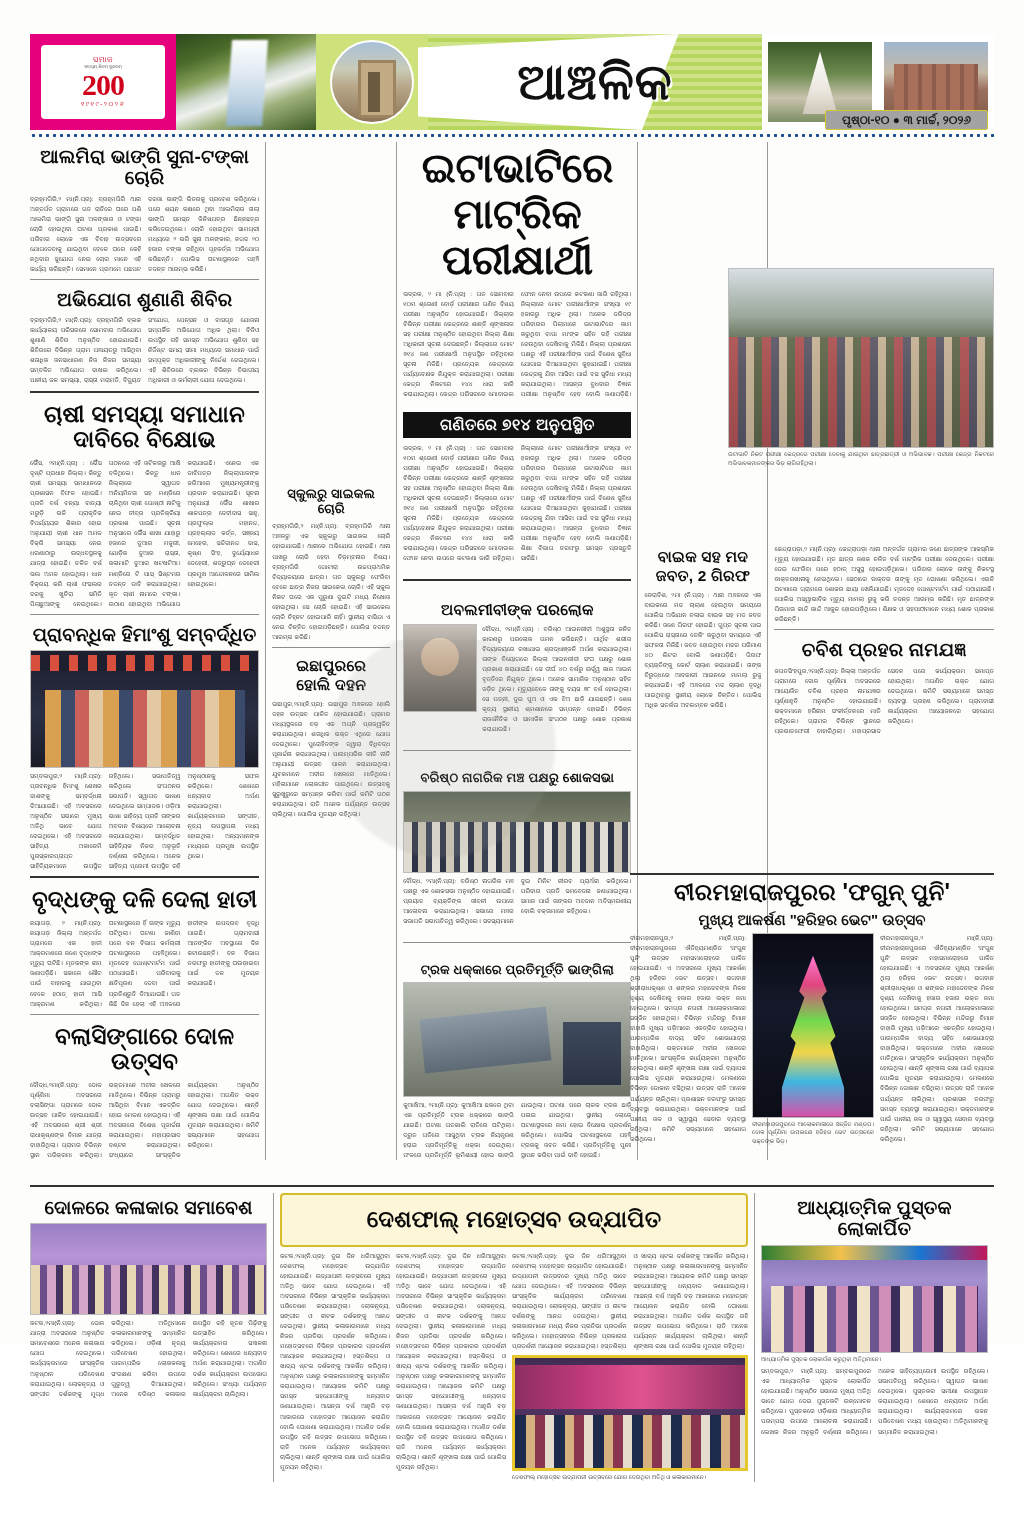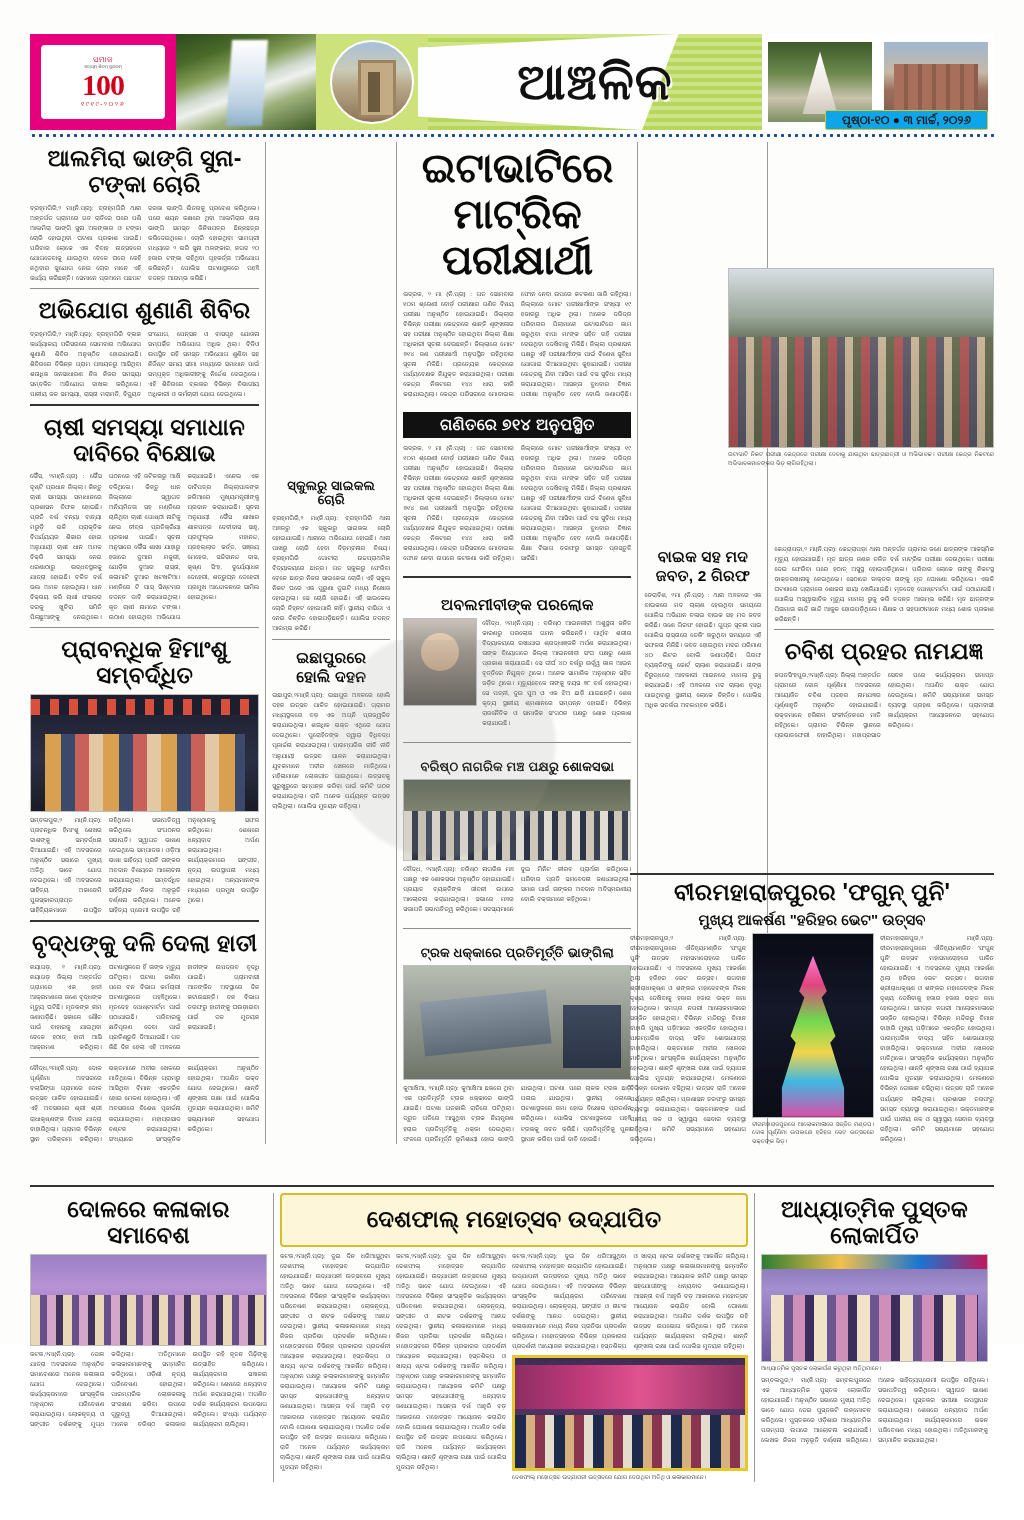--- a/index.html
+++ b/index.html
@@ -98,21 +98,21 @@
     background: linear-gradient(180deg,#ffffff 0%,#ece7df 60%,#cfc8bb 100%);
     clip-path: polygon(50% 0, 88% 100%, 12% 100%);
   }
   .mh-thumb.t2 { background: linear-gradient(180deg,#9fb7cf 0%,#c6b9a6 38%,#9c6f5d 60%,#7f5a48 100%); }
   .mh-thumb.t2:after {
     content:""; position:absolute; left:10%; top:28%; width:80%; height:64%;
     background: repeating-linear-gradient(90deg,#a8705b 0 10px,#8e5c4a 10px 14px);
   }
   .mh-date {
     position: absolute; right: 6px; bottom: 0;
-    background: #0ea5e9; border: 1px solid #d6c92e;
+    background: #a3a3a3; border: 1px solid #d6c92e;
     padding: 2px 16px; font-size: 12px; color: #1a1a1a; font-weight: bold;
     border-radius: 2px; z-index: 5; white-space: nowrap;
   }
   .mh-dots {
     height: 7px; width: 100%;
     background-image: radial-gradient(#1b4b8f 1.4px, transparent 1.5px);
     background-size: 7px 7px; background-position: 0 2px;
   }
 
   
@@ -127,21 +127,21 @@
   .vsep { width: 1px; background: #9a9a9a; flex: 0 0 1px; }
 
   
   .hl {
     font-weight: bold; color: #0a0a0a; text-align: center;
     line-height: 1.12; letter-spacing: .2px;
     margin: 4px 0 5px 0;
   }
   .hl-xl { font-size: 41px; letter-spacing: -.5px; }
   .hl-lg { font-size: 23px; }
-  .hl-md { font-size: 23px; }
+  .hl-md { font-size: 19px; }
   .hl-sm { font-size: 15.5px; }
   .hl-xs { font-size: 13px; }
 
   .subhl { text-align: center; font-size: 15px; font-weight: bold; color: #111; margin-bottom: 4px; }
 
   .rule { border-top: 1px solid #8d8d8d; margin: 5px 0; }
   .rule-thick { border-top: 2px solid #333; margin: 5px 0; }
 
   .body-txt {
     font-size: 6.2px; line-height: 1.62; color: #2a2a2a;
@@ -292,21 +292,21 @@
 </head>
 <body>
 
 <div class="page">
 
   <div class="masthead">
     <div class="mh-logo-box">
       <div class="mh-logo-inner">
         <div class="mh-logo-top">ସମାଜ</div>
         <div class="mh-logo-sub">ସତ୍ୟମ୍ ଶିବମ୍ ସୁନ୍ଦରମ୍</div>
-        <div class="mh-logo-num">100</div>
+        <div class="mh-logo-num">200</div>
         <div class="mh-logo-years">୧୯୧୯-୨୦୨୬</div>
       </div>
     </div>
     <div class="mh-photo"></div>
     <div class="mh-circle-wrap">
       <div class="mh-circle"></div>
     </div>
     <div class="mh-title-band">
       <div class="mh-title">ଆଞ୍ଚଳିକ</div>
     </div>
@@ -350,20 +350,21 @@
       <div class="rule-thick"></div>
 
       <div>
         <div class="hl hl-lg">ବୃଦ୍ଧଙ୍କୁ ଦଳି ଦେଲା ହାତୀ</div>
         <div class="body-txt c3" style="max-height:165px">ନୟାଗଡ଼, ୨ ମା(ନି.ପ୍ର): ନୟାଗଡ଼ ଜିଲ୍ଲା ଅନ୍ତର୍ଗତ ଗ୍ରାମରେ ଏକ ହାତୀ ଆକ୍ରମଣରେ ଜଣେ ବୃଦ୍ଧଙ୍କ ମୃତ୍ୟୁ ଘଟିଛି। ମୃତକଙ୍କ ନାମ ଜଣାପଡ଼ିଛି। ସକାଳେ ଶୌଚ ପାଇଁ ବାହାରକୁ ଯାଇଥିବା ବେଳେ ହଠାତ୍ ହାତୀ ଆସି ଆକ୍ରମଣ କରିଥିଲା। ଘଟଣାସ୍ଥଳରେ ହିଁ ତାଙ୍କ ମୃତ୍ୟୁ ଘଟିଥିଲା। ଘଟଣା ଜାଣିବା ପରେ ବନ ବିଭାଗ କର୍ମଚାରୀ ଘଟଣାସ୍ଥଳରେ ପହଞ୍ଚିଥିଲେ। ମୃତଦେହ ପୋଷ୍ଟମର୍ଟମ ପାଇଁ ପଠାଯାଇଛି। ପରିବାରକୁ କ୍ଷତିପୂରଣ ଦେବା ପାଇଁ ପ୍ରତିଶ୍ରୁତି ଦିଆଯାଇଛି। ଗତ କିଛି ଦିନ ହେଲା ଏହି ଅଞ୍ଚଳରେ ହାତୀଙ୍କ ଉପଦ୍ରବ ବୃଦ୍ଧି ପାଇଛି। ଗ୍ରାମବାସୀ ଆତଙ୍କିତ ଅବସ୍ଥାରେ ଦିନ କଟାଉଛନ୍ତି। ବନ ବିଭାଗ ତରଫରୁ ହାତୀଙ୍କୁ ଘଉଡ଼ାଇବା ପାଇଁ ଦଳ ମୁତୟନ କରାଯାଇଛି।</div>
       </div>
 
       <div class="rule"></div>
 
       <div>
+        <div class="hl hl-lg">ବଲାସିଙ୍ଗାରେ ଦୋଳ ଉତ୍ସବ</div>
         <div class="body-txt c3" style="max-height:105px">ବୌଦ୍ଧ,୨ମା(ନି.ପ୍ର): ଦୋଳ ପୂର୍ଣ୍ଣିମା ଅବସରରେ ବଲାସିଙ୍ଗା ଗ୍ରାମରେ ଦୋଳ ଉତ୍ସବ ପାଳିତ ହୋଇଯାଇଛି। ଏହି ଅବସରରେ ଶ୍ରୀ ଶ୍ରୀ ରାଧାକୃଷ୍ଣଙ୍କ ବିମାନ ଯାତ୍ରା ବାହାରିଥିଲା। ଗ୍ରାମର ବିଭିନ୍ନ ସ୍ଥାନ ପରିକ୍ରମା କରିଥିଲା। ଭକ୍ତମାନେ ଅବୀର ଖେଳରେ ମାତିଥିଲେ। ବିଭିନ୍ନ ଗ୍ରାମରୁ ଆସିଥିବା ବିମାନ ଏକତ୍ରିତ ହୋଇ ମେଳଣ ହୋଇଥିଲା। ଏହି ଅବସରରେ ବିଶେଷ ପୂଜାର୍ଚ୍ଚନା କରାଯାଇଥିଲା। ମହାପ୍ରସାଦ ବଣ୍ଟନ କରାଯାଇଥିଲା। ସଂଧ୍ୟାରେ ସାଂସ୍କୃତିକ କାର୍ଯ୍ୟକ୍ରମ ଅନୁଷ୍ଠିତ ହୋଇଥିଲା। ଅଗଣିତ ଭକ୍ତ ଯୋଗ ଦେଇଥିଲେ। ଶାନ୍ତି ଶୃଙ୍ଖଳା ରକ୍ଷା ପାଇଁ ପୋଲିସ ମୁତୟନ କରାଯାଇଥିଲା। କମିଟି ସଭ୍ୟମାନେ ସହଯୋଗ କରିଥିଲେ।</div>
       </div>
     </div>
 
     <div class="vsep"></div>
 
     <div class="col colB">
       <div>
         <div class="hl hl-xs">ସ୍କୁଲରୁ ସାଇକଲ ଚୋରି</div>
         <div class="body-txt" style="max-height:268px">ବ୍ରହ୍ମଗିରି,୨ ମା(ନି.ପ୍ର): ବ୍ରହ୍ମଗିରି ଥାନା ଅଞ୍ଚଳରୁ ଏକ ସ୍କୁଲରୁ ସାଇକଲ ଚୋରି ହୋଇଯାଇଛି। ଥାନାରେ ଅଭିଯୋଗ ହୋଇଛି। ଥାନା ପାଖରୁ ଚୋରି ହେବା ବିଡ଼ମ୍ବନାର ବିଷୟ। ବ୍ରହ୍ମଗିରି ଗୋଟାରା ଉଚ୍ଚପ୍ରାଥମିକ ବିଦ୍ୟାଳୟରେ ଛାତ୍ର। ଗତ ସ୍କୁଲରୁ ଫେରିବା ବେଳେ ଛାତ୍ର ନିଜର ସାଇକେଲ ଚୋରି। ଏହି ସ୍କୁଲ ନିକଟ ଘରେ ଏକ ପୁରୁଣା ଦୁଇଟି ମଧ୍ୟ ନିଖୋଜ ହୋଇଥିଲା। ସେ ଚୋରି ହୋଇଛି। ଏହି ସାଇକେଲ ଚୋରି ଚିହ୍ନଟ ହୋଇପାରି ନାହିଁ। ସ୍ଥାନୀୟ ବାସିନ୍ଦା ଏ ନେଇ ଚିନ୍ତିତ ହୋଇପଡ଼ିଛନ୍ତି। ପୋଲିସ ତଦନ୍ତ ଆରମ୍ଭ କରିଛି।</div>

